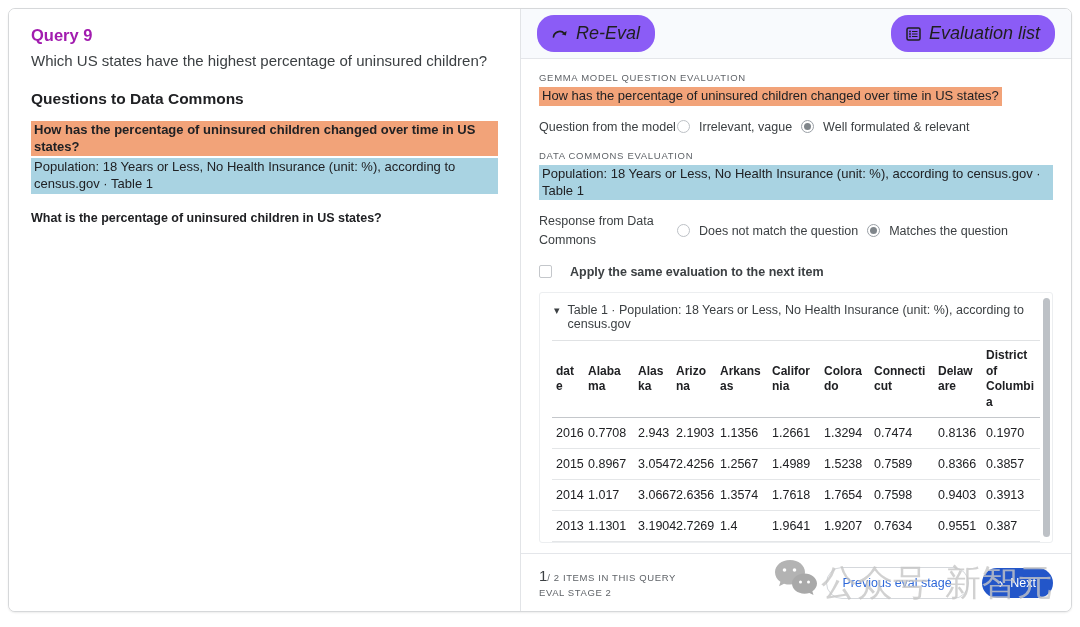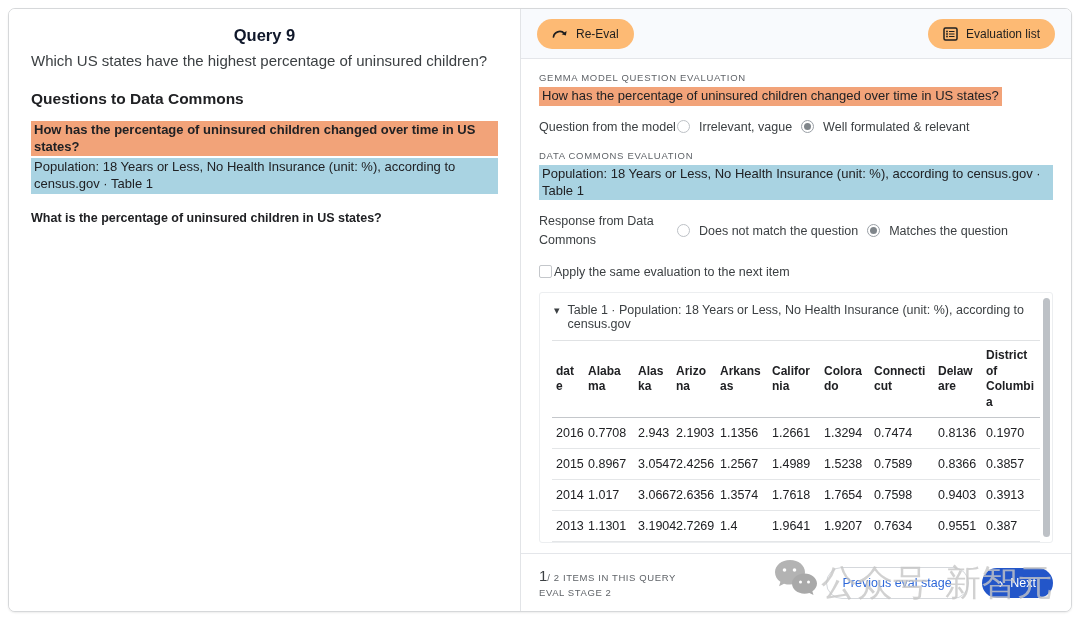--- a/index.html
+++ b/index.html
@@ -1,49 +1,49 @@
 <!DOCTYPE html>
 <html><head>
 <meta charset="utf-8">
 <style>
   * { margin:0; padding:0; box-sizing:border-box; }
   html,body { width:1080px; height:627px; background:#fff; font-family:"Liberation Sans", sans-serif; overflow:hidden; }
   .card { position:absolute; top:8px; left:8px; width:1064px; height:604px; border:1px solid #d6d8da; border-radius:7px; background:#fff; display:flex; overflow:hidden; box-shadow:0 1px 2px rgba(0,0,0,.08); }
 
   
   .left { width:522px; padding:17px 22px; background:#fff; }
-  .q-title { font-size:16.5px; font-weight:700; color:#0f172a;text-align:center; }
+  .q-title { font-size:16.5px; font-weight:700; color:#a21caf; }
   .q-text { font-size:15px; color:#3c4043; margin-top:7px; }
   .section-title { font-size:15.5px; font-weight:700; color:#202124; margin-top:21px; }
   .hl { display:inline-block; font-size:13px; line-height:1.28; padding:1px 3px; color:#202124; }
   .hl-orange { background:#f2a379; font-weight:700; margin-top:13px; }
   .hl-blue { background:#a9d3e2; font-weight:400; margin-top:2px; }
   .q2 { font-size:12.5px; font-weight:700; color:#202124; margin-top:17px; }
   .a2 { font-size:12.5px; color:#3c4043; line-height:1.55; margin-top:3px; max-width:460px; }
 
   
   .right { flex:1; border-left:1px solid #e2e4e7; display:flex; flex-direction:column; background:#fff; }
   .toolbar { height:50px; background:#f8fafd; border-bottom:1px solid #e4e6ea; display:flex; align-items:center; justify-content:space-between; padding:0 16px; }
-  .chip { display:flex; align-items:center; gap:8px; background:#fdba74; border:none; border-radius:17px; padding:8px 15px; font-size:12px; font-weight:500; color:#1f1f1f; cursor:pointer; font-family:inherit; }
+  .chip { display:flex; align-items:center; gap:8px; background:#8b5cf6; border:none; border-radius:17px; padding:8px 15px; font-size:18px; font-weight:500; color:#1f1f1f; cursor:pointer; font-family:inherit;font-style:italic; }
   .chip svg { display:block; }
 
   .content { flex:1; padding:13px 18px 0; overflow:hidden; }
   .eyebrow { font-size:9.5px; letter-spacing:.7px; color:#5f6368; }
   .hl-r { display:inline-block; font-size:13px; font-weight:500; line-height:1.3; padding:1px 3px; color:#202124; margin-top:4px; }
   .hl-r.orange { background:#f2a379; }
   .hl-r.blue { background:#a9d3e2; }
   .form-row { display:flex; margin-top:11px; margin-bottom:13px; }
   .form-label { width:138px; font-size:12.5px; color:#3c4043; line-height:1.5; padding-top:1px; }
   .opts { display:flex; gap:9px; }
   .opt { display:flex; align-items:center; gap:9px; cursor:pointer; }
   .radio { width:13px; height:13px; border-radius:50%; border:1.5px solid #bdc1c6; background:#fff; position:relative; flex:none; }
   .radio.on { border-color:#9aa0a6; }
   .radio.on::after { content:""; position:absolute; inset:2px; border-radius:50%; background:#80868b; }
   .opt-label { font-size:12.5px; color:#3c4043; }
-  .check-row { display:flex; align-items:center; gap:2px; margin-top:15px; }
+  .check-row { display:flex; align-items:center; gap:18px; margin-top:15px;font-weight:bold; }
   .checkbox { width:13px; height:13px; border:1.5px solid #c4c7cb; border-radius:2px; background:#fff; flex:none; cursor:pointer; }
   .check-label { font-size:12.5px; color:#3c4043; }
 
   
   .tablebox { margin-top:13px; border:1px solid #eceef0; border-radius:3px; position:relative; padding:0 12px; }
   .tbl-title { display:flex; align-items:flex-start; gap:8px; padding:10px 2px 9px; font-size:12.5px; color:#3c4043; cursor:pointer; }
   .tbl-title .caret { font-size:11px; color:#3c4043; line-height:1.3; }
   .t1-title { border-bottom:1px solid #e0e2e4; }
   table { width:100%; border-collapse:collapse; table-layout:fixed; }
   th { font-size:12px; font-weight:700; color:#202124; text-align:left; vertical-align:middle; padding:7px 4px; border-bottom:1.5px solid #c4c7cb; line-height:1.3; word-wrap:break-word; }

